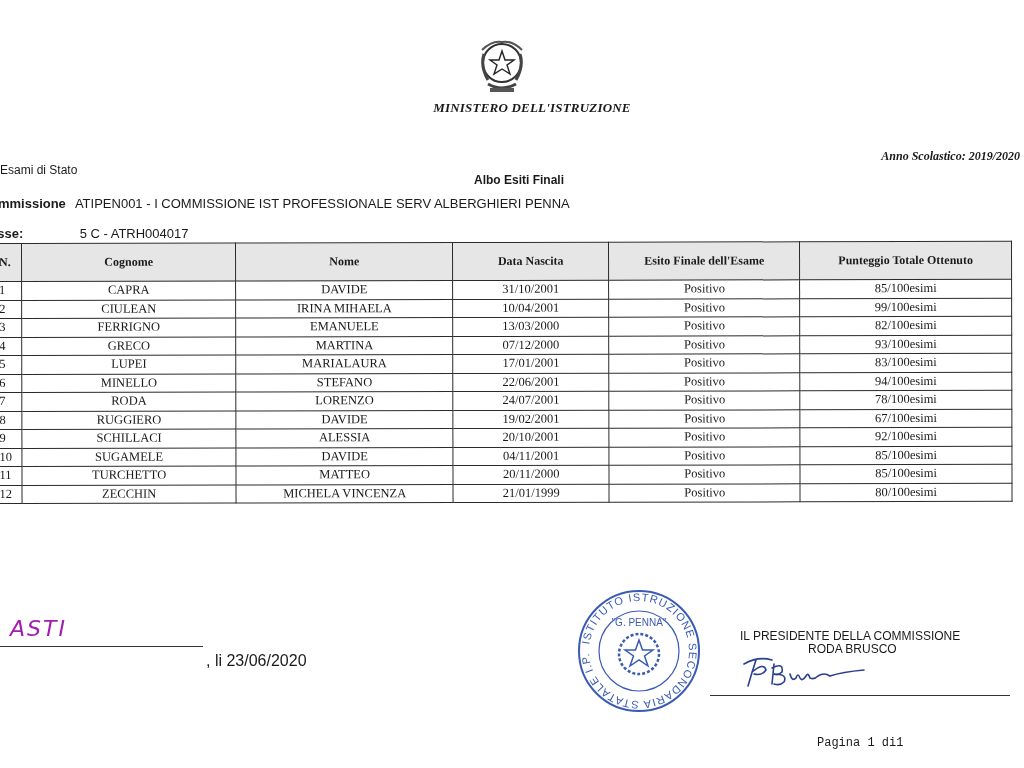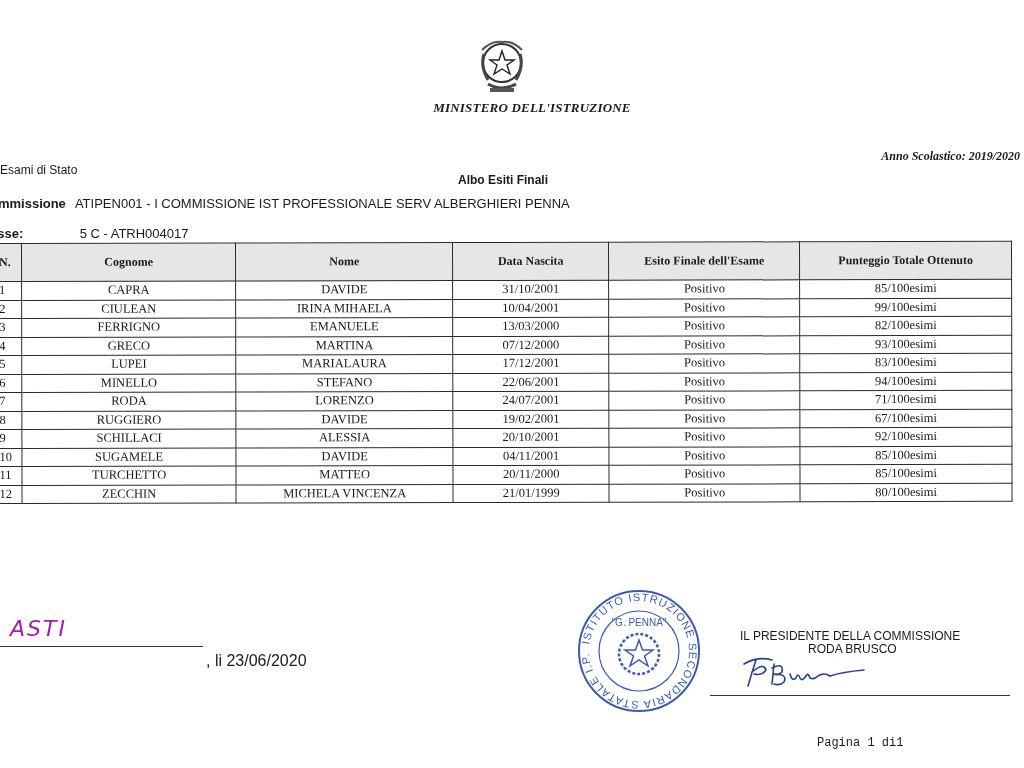--- a/index.html
+++ b/index.html
@@ -47,20 +47,21 @@
       font-weight: bold;
       font-size: 12px;
       text-align: center;
     }
     .albo {
       left: 0; width: 1006px; top: 173px;
       text-align: center;
       font-family: "Liberation Sans", sans-serif;
       font-weight: bold;
       font-size: 12px;
+      padding-left: 16px;
     }
     .meta-row {
       left: -10px; font-family: "Liberation Sans", sans-serif; font-size: 13px;
     }
     .meta-row .lbl { font-weight: bold; display: inline-block; }
     .meta-comm { top: 196px; }
     .meta-comm .lbl { width: 82px; }
     .meta-classe { top: 226px; }
     .meta-classe .lbl { width: 86px; }
 
@@ -216,39 +217,39 @@
       <td>GRECO</td>
       <td>MARTINA</td>
       <td>07/12/2000</td>
       <td>Positivo</td>
       <td>93/100esimi</td>
     </tr>
     <tr>
       <td class="num">5</td>
       <td>LUPEI</td>
       <td>MARIALAURA</td>
-      <td>17/12/2001</td>
+      <td>17/01/2001</td>
       <td>Positivo</td>
       <td>83/100esimi</td>
     </tr>
     <tr>
       <td class="num">6</td>
       <td>MINELLO</td>
       <td>STEFANO</td>
       <td>22/06/2001</td>
       <td>Positivo</td>
       <td>94/100esimi</td>
     </tr>
     <tr>
       <td class="num">7</td>
       <td>RODA</td>
       <td>LORENZO</td>
       <td>24/07/2001</td>
       <td>Positivo</td>
-      <td>71/100esimi</td>
+      <td>78/100esimi</td>
     </tr>
     <tr>
       <td class="num">8</td>
       <td>RUGGIERO</td>
       <td>DAVIDE</td>
       <td>19/02/2001</td>
       <td>Positivo</td>
       <td>67/100esimi</td>
     </tr>
     <tr>

